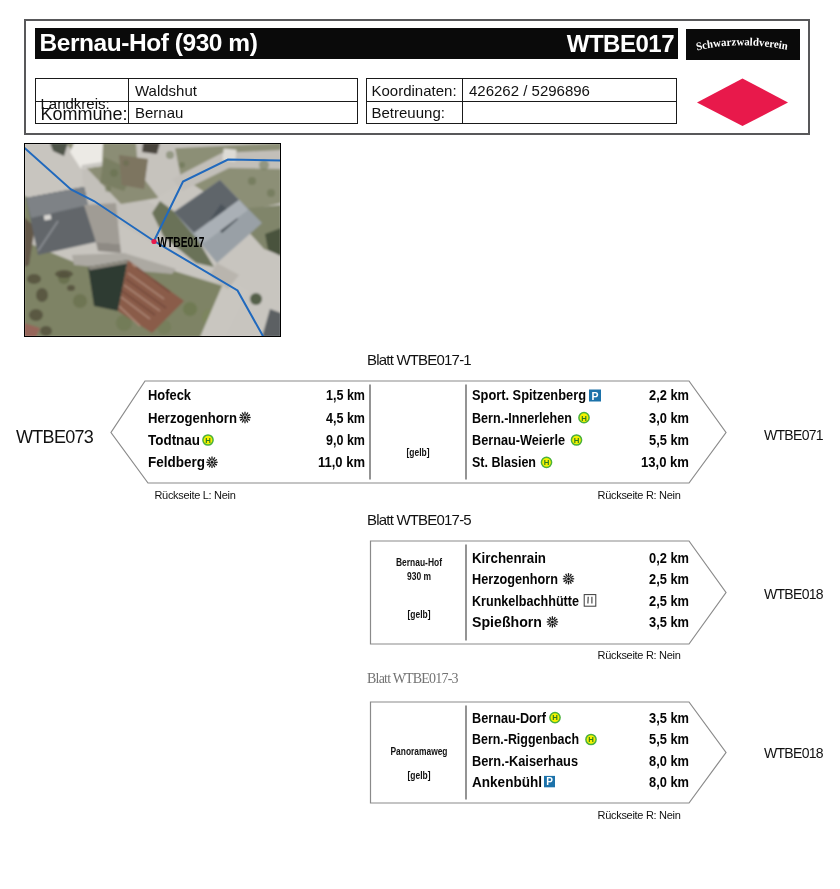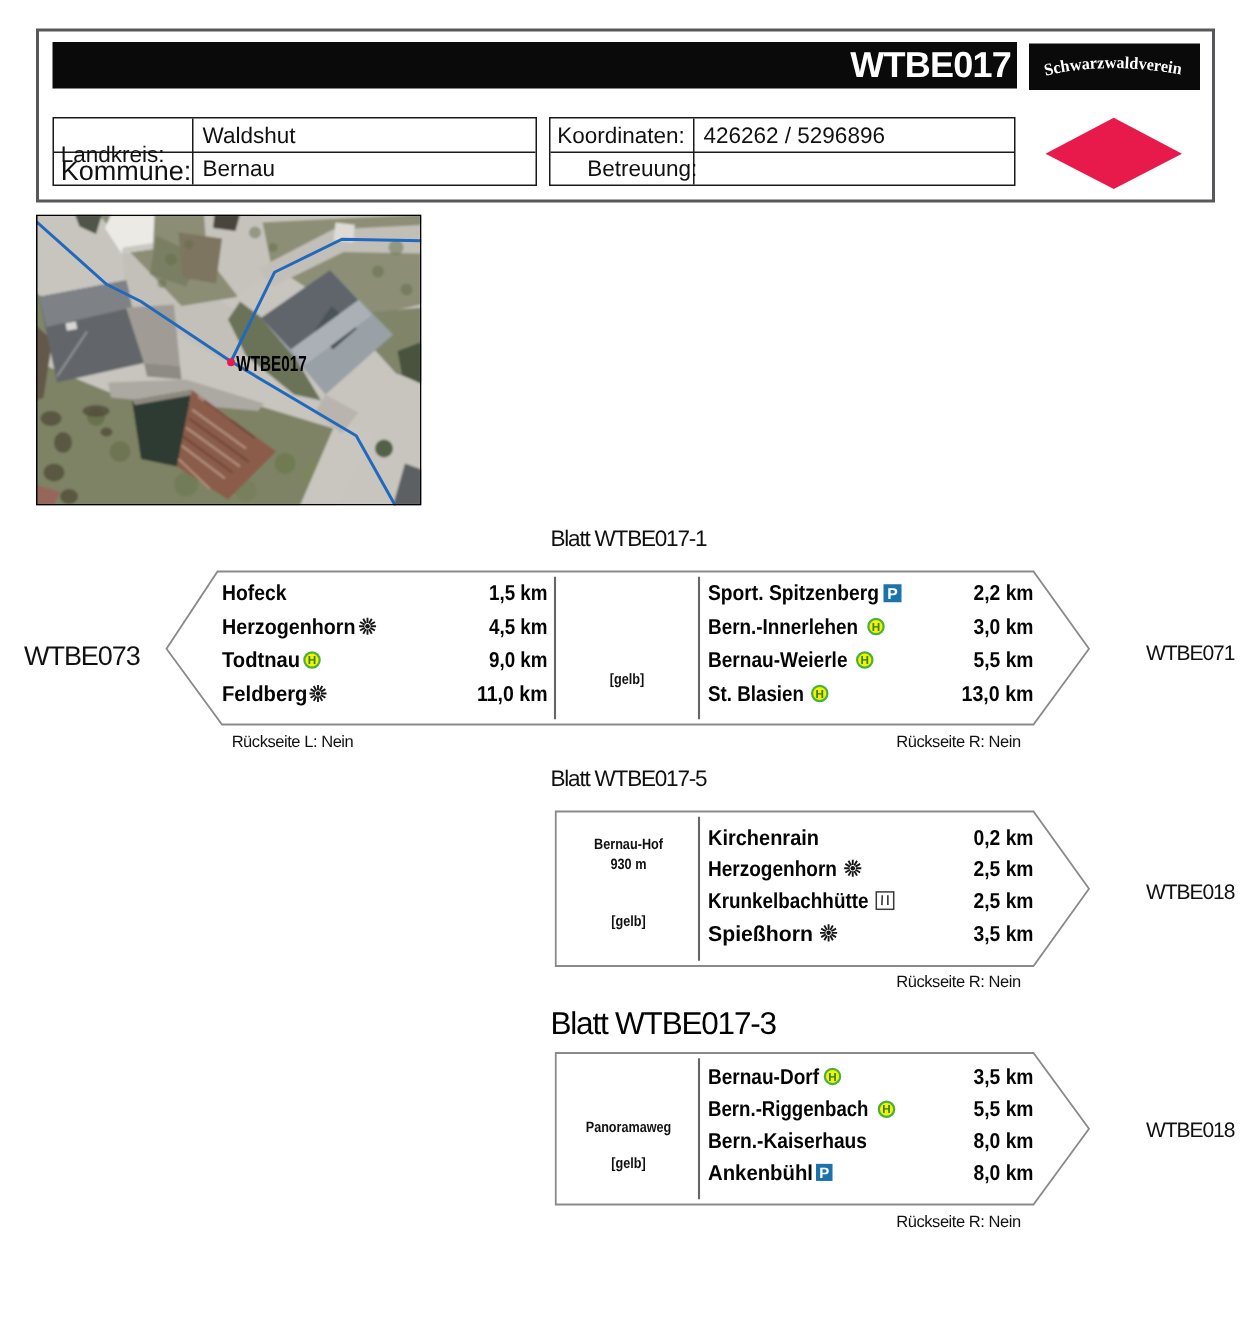--- a/index.html
+++ b/index.html
@@ -12,20 +12,21 @@
   .mini{font-weight:bold;font-size:10px;fill:#111;}
 </style>
 </head>
 <body>
 <div id="page">
 
   <div class="abs" style="left:24px;top:19px;width:782px;height:112px;border:2px solid #58585a;background:#fff;"></div>
 
   <div class="abs" style="left:35px;top:28px;width:643px;height:31px;background:#0a0a0a;"></div>
 
+  <div class="abs" style="left:39.5px;top:29.5px;width:500px;height:28px;color:#fff;font-size:24.5px;font-weight:bold;line-height:26px;letter-spacing:-0.45px;">Bernau-Hof (930&nbsp;m)</div>
 
   <div class="abs" style="left:420px;top:30.5px;width:254px;height:26px;color:#fff;font-size:24px;font-weight:bold;line-height:25px;text-align:right;letter-spacing:-0.5px;">WTBE017</div>
 
   <div class="abs" style="left:686px;top:29px;width:114px;height:31px;background:#0a0a0a;"></div>
 
   <svg class="abs" style="left:686px;top:29px;" width="114" height="31" viewBox="0 0 114 31">
     <path id="swvarc" d="M 11,21.5 Q 52,11.5 103,21" fill="none"></path>
     <text style="font-family:'Liberation Serif',serif;font-size:11.3px;font-weight:bold;fill:#ffffff"><textPath href="#swvarc" lengthAdjust="spacingAndGlyphs" textLength="91">Schwarzwaldverein</textPath></text>
   </svg>
 
@@ -36,21 +37,21 @@
     <div style="position:absolute;left:99px;top:2.5px;font-size:15px;color:#111;">Waldshut</div>
     <div style="position:absolute;left:4.5px;top:25px;font-size:18px;color:#111;">Kommune:</div>
     <div style="position:absolute;left:99px;top:25px;font-size:15px;color:#111;">Bernau</div>
   </div>
 
   <div class="abs" style="left:366px;top:78px;width:309px;height:44px;border:1.5px solid #1a1a1a;text-align:center;">
     <div style="position:absolute;left:0;top:0;width:100%;height:21.5px;border-bottom:1.5px solid #1a1a1a;"></div>
     <div style="position:absolute;left:94.5px;top:0;width:1.5px;height:100%;background:#1a1a1a;"></div>
     <div style="position:absolute;left:4.5px;top:2.5px;font-size:15px;color:#111;">Koordinaten:</div>
     <div style="position:absolute;left:102px;top:2.5px;font-size:15px;color:#111;">426262 / 5296896</div>
-    <div style="position:absolute;left:4.5px;top:25px;font-size:15px;color:#111;margin-left:20px;">Betreuung:</div>
+    <div style="position:absolute;left:4.5px;top:25px;font-size:15px;color:#111;">Betreuung:</div>
   </div>
 
   <svg class="abs" style="left:696px;top:77px;" width="94" height="50" viewBox="0 0 94 50">
     <polygon points="46.5,1.5 92,25.5 46.5,49 1,25.5" fill="#e8194b"></polygon>
   </svg>
 
   <svg class="abs" style="left:24px;top:143px;" width="257" height="194" viewBox="0 0 257 194">
     <defs>
       <clipPath id="pc">
           <rect x="0" y="0" width="257" height="194"></rect>
@@ -370,21 +371,21 @@
           <line x1="-1.05" y1="-1.82" x2="-2.85" y2="-4.94"></line>
         </g>
         <circle cx="0" cy="0" r="1.5" fill="#161616"></circle>
       </g>
   </svg>
 
   <div class="abs" style="left:559px;top:648.5px;width:160px;text-align:center;font-size:11px;letter-spacing:-0.3px;color:#111;">Rückseite R: Nein</div>
 
   <div class="abs" style="left:764px;top:586px;font-size:14px;letter-spacing:-0.7px;color:#111;">WTBE018</div>
 
-  <div class="abs" style="left:367px;top:671px;font-size:21px;letter-spacing:-0.8px;color:#000000;">Blatt WTBE017-3</div>
+  <div class="abs" style="left:367px;top:671px;font-size:14px;letter-spacing:-0.8px;color:#737373;font-family:Liberation Serif, serif;">Blatt WTBE017-3</div>
 
   <svg class="abs" style="left:360px;top:691px;" width="380" height="125" viewBox="0 0 380 125">
 
     <polygon points="10.5,11 329,11 366,61.5 329,112 10.5,112" fill="#ffffff" stroke="#8a8a8a" stroke-width="1.2"></polygon>
 
     <line x1="106" y1="14.5" x2="106" y2="108.5" stroke="#666" stroke-width="1.4"></line>
 
     <text class="mini" x="59" y="63.5" text-anchor="middle" lengthAdjust="spacingAndGlyphs" textLength="57">Panoramaweg</text>
 
     <text class="mini" x="59" y="87.5" text-anchor="middle" lengthAdjust="spacingAndGlyphs" textLength="23" font-size="9.5">[gelb]</text>

